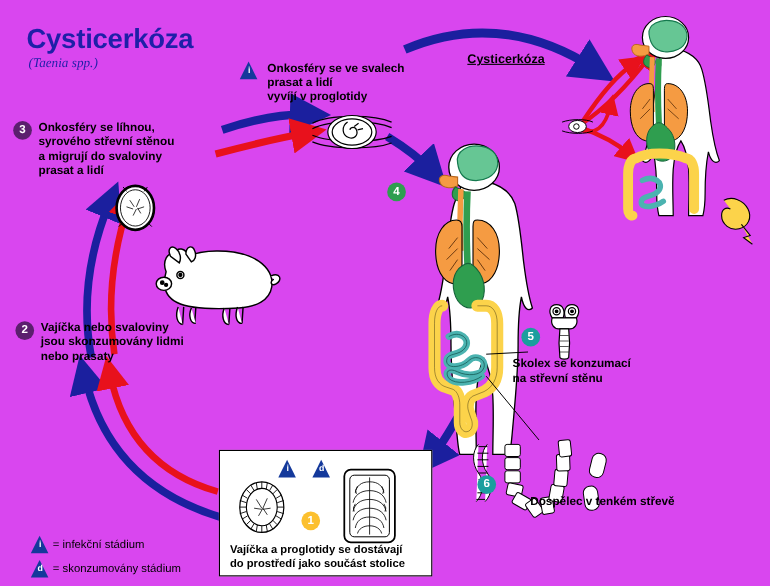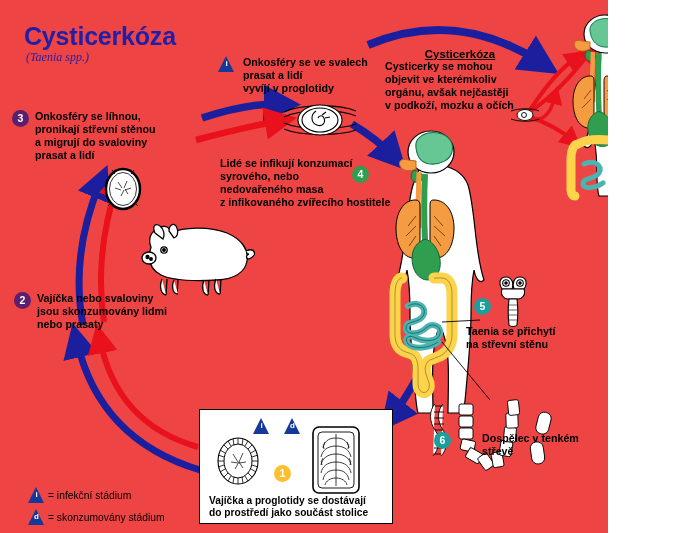--- a/index.html
+++ b/index.html
@@ -3,23 +3,23 @@
 <meta charset="utf-8">
 <title>Cysticerkóza</title>
 <style>
   html,body{margin:0;padding:0;background:#ffffff;}
   body{
     font-family:"Liberation Sans", sans-serif;
     -webkit-font-smoothing:antialiased;
   }
   #page{
     position:relative;
-    width:608px;
+    width:700px;
     height:533px;
-    background:#ef4444;
+    background:#d946ef;
     overflow:hidden;
   }
   .abs{position:absolute;}
   
   #title{
     left:24px; top:22px;
     font-size:25px; font-weight:bold;
     color:#1f1fa8;
     letter-spacing:-0.2px;
   }
@@ -146,39 +146,35 @@
       <path d="M2,33 C18,40 58,40 74,34"></path>
       <ellipse cx="38" cy="24" rx="22" ry="15" fill="#fff"></ellipse>
       <ellipse cx="38" cy="24" rx="18" ry="12"></ellipse>
       <path d="M34,15 C28,19 29,27 35,29 C40,31 44,27 42,22 C41,19 37,19 36,22"></path>
       <path d="M40,19 l4,-3 M43,22 l5,-1"></path>
     </g>
   </svg>
 
   <div class="abs" style="left:385px;top:48px;width:150px;">
     <span class="hdr-underline">Cysticerkóza</span>
-    <div class="txt">Cysticerky se mohou
-objevit ve kterémkoliv
-orgánu, avšak nejčastěji
-v podkoží, mozku a očích</div>
   </div>
 
   <svg class="abs" style="left:510px;top:106px;width:30px;height:18px;" viewBox="0 0 30 18">
     <g stroke="#000" fill="none" stroke-width="0.9">
       <path d="M1,5 C9,2 23,2 29,5"></path>
         <path d="M1,13 C9,16 23,16 29,13"></path>
       <ellipse cx="15" cy="9" rx="8" ry="5.5" fill="#fff"></ellipse>
       <circle cx="14" cy="9" r="2.5"></circle>
     </g>
   </svg>
 
   <div class="abs" style="left:12px;top:110px;display:flex;gap:6px;align-items:flex-start;">
     <div class="badge purple">3</div>
     <div class="txt">Onkosféry se líhnou,
-pronikají střevní stěnou
+syrového střevní stěnou
 a migrují do svaloviny
 prasat a lidí</div>
   </div>
 
   <svg class="abs" style="left:103px;top:166px;width:40px;height:46px;" viewBox="0 0 40 46">
     <ellipse cx="20" cy="23" rx="17" ry="20" fill="#fff" stroke="#000" stroke-width="2.4"></ellipse>
     <ellipse cx="20" cy="23" rx="13.5" ry="16.5" fill="#fff" stroke="#000" stroke-width="0.8"></ellipse>
     <g stroke="#000" stroke-width="0.7" fill="none">
       <path d="M15,16 l4,6 M24,15 l-3,7 M18,30 l3,-6 M25,28 l-3,-5"></path>
       <path d="M12,22 l6,2 M28,22 l-6,2"></path>
@@ -200,26 +196,20 @@
       <circle cx="18" cy="42" r="1.3" fill="#000"></circle>
       <circle cx="31" cy="33" r="3.2"></circle>
       <circle cx="31" cy="33" r="1.3" fill="#000"></circle>
       <path d="M34,62 L33,78 M45,63 L44,77 M76,63 L75,78 M88,62 L87,77"></path>
       <path d="M29,62 C26,70 28,77 33,78 M41,63 C38,70 40,77 45,77
                M71,63 C68,70 70,78 75,78 M83,62 C80,70 82,77 87,77"></path>
       <path d="M113,34 C122,30 124,38 118,41 C113,44 112,38 116,37"></path>
     </g>
   </svg>
 
-  <div class="abs" style="left:220px;top:157px;width:175px;">
-    <div class="txt">Lidé se infikují konzumací
-syrového, nebo
-nedovařeného masa
-z infikovaného zvířecího hostitele</div>
-  </div>
 
   <div class="abs badge green" style="left:352px;top:166px;">4</div>
 
   <div class="abs" style="left:14px;top:292px;display:flex;gap:6px;align-items:flex-start;">
     <div class="badge purple">2</div>
     <div class="txt">Vajíčka nebo svaloviny
 jsou skonzumovány lidmi
 nebo prasaty</div>
   </div>
 
@@ -334,21 +324,21 @@
       <circle cx="12" cy="8" r="1.2" fill="#000"></circle>
         <circle cx="26" cy="8" r="1.2" fill="#000"></circle>
       <path d="M8,14 C6,20 10,24 14,24 L24,24 C28,24 32,20 30,14 Z"></path>
       <path d="M15,24 C14,32 14,42 15,50 C16,52 22,52 23,50 C24,42 24,32 23,24 Z"></path>
     </g>
     <g stroke="#000" stroke-width="0.6" fill="none">
       <path d="M15,30 L23,30 M15,35 L23,35 M15,40 L23,40 M15,45 L23,45"></path>
     </g>
   </svg>
   <div class="abs badge teal" style="left:474px;top:298px;">5</div>
-  <div class="abs txt" style="left:466px;top:325px;">Taenia se přichytí
+  <div class="abs txt" style="left:466px;top:325px;">Skolex se konzumací
 na střevní stěnu</div>
 
   <svg class="abs" style="left:425px;top:400px;width:160px;height:70px;" viewBox="0 0 160 70">
     <g fill="#fff" stroke="#000" stroke-width="0.9">
       <path d="M10,4 C4,10 4,22 10,30 C16,38 14,50 8,56"></path>
       <path d="M18,4 C12,10 12,22 18,30 C24,38 22,50 16,56"></path>
       <g>
         <path d="M10,6 L18,6 M9,12 L19,12 M9,18 L19,18 M9,24 L19,24 M10,30 L18,30
                  M10,36 L18,36 M10,42 L18,42 M9,48 L17,48 M8,54 L16,54"></path>
       </g>
@@ -365,21 +355,21 @@
         <rect x="78" y="28" width="15" height="12" rx="2" transform="rotate(95 85 34)"></rect>
         <rect x="80" y="14" width="15" height="12" rx="2" transform="rotate(88 87 20)"></rect>
         <rect x="82" y="2" width="15" height="11" rx="2" transform="rotate(84 89 7)"></rect>
       </g>
 
       <rect x="112" y="12" width="13" height="22" rx="6" transform="rotate(14 118 23)"></rect>
       <rect x="106" y="42" width="13" height="22" rx="6" transform="rotate(-8 112 53)"></rect>
     </g>
   </svg>
   <div class="abs badge teal" style="left:434px;top:432px;">6</div>
-  <div class="abs txt" style="left:443px;top:432px;padding-left:39px;">Dospělec v tenkém střevě</div>
+  <div class="abs txt" style="left:443px;top:450px;padding-left:39px;">Dospělec v tenkém střevě</div>
 
   <div class="abs" id="stool-box">
 
     <div class="abs" style="left:53px;top:8px;display:flex;gap:14px;">
       <div class="tri">
         <div class="shape"></div>
         <div class="ltr">i</div>
       </div>
       <div class="tri">
         <div class="shape"></div>

